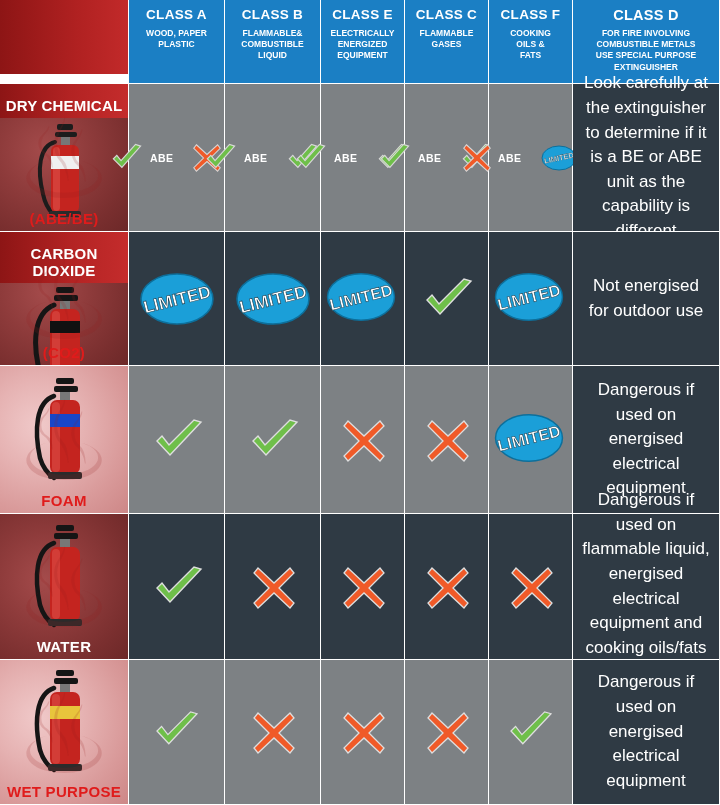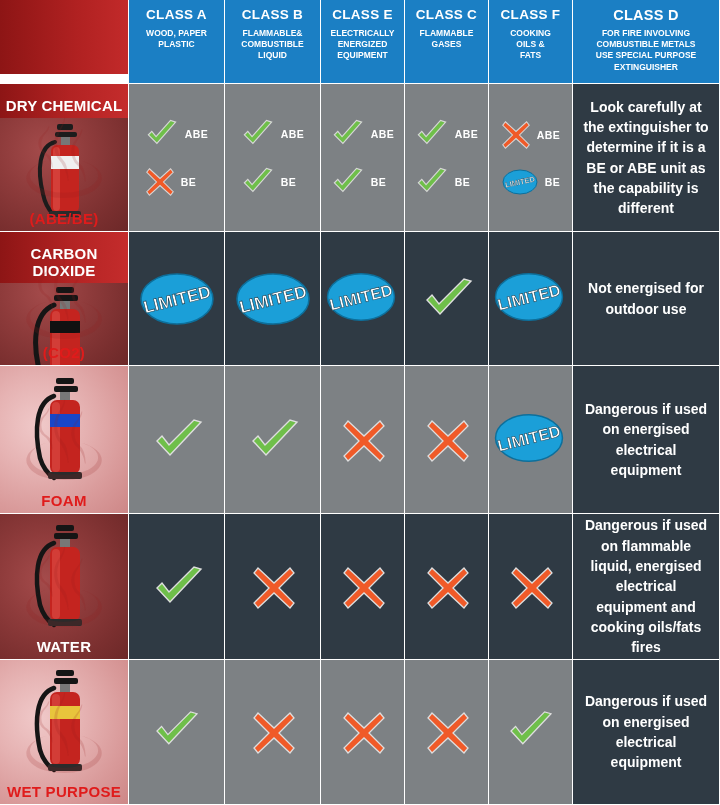--- a/index.html
+++ b/index.html
@@ -140,30 +140,29 @@
     display: flex;
     align-items: center;
     justify-content: center;
     box-sizing: border-box;
     position: relative;
   }
   .cell.grey  { background: #7d8184; }
   .cell.dark  { background: #2f3a44; }
   .cell.note  {
     color: #ffffff;
-    font-size: 14px;
+    font-size: 17px;
     line-height: 1.45;
     text-align: center;
     padding: 6px 8px;
-    font-weight: bold;
   }
 
   .stack {
     display: flex;
-    flex-direction: column;
+    flex-direction: row;
     justify-content: center;
     gap: 18px;
   }
   .row-mark {
     display: flex;
     align-items: center;
     gap: 6px;
   }
   .mark-label {
     color: #ffffff;

